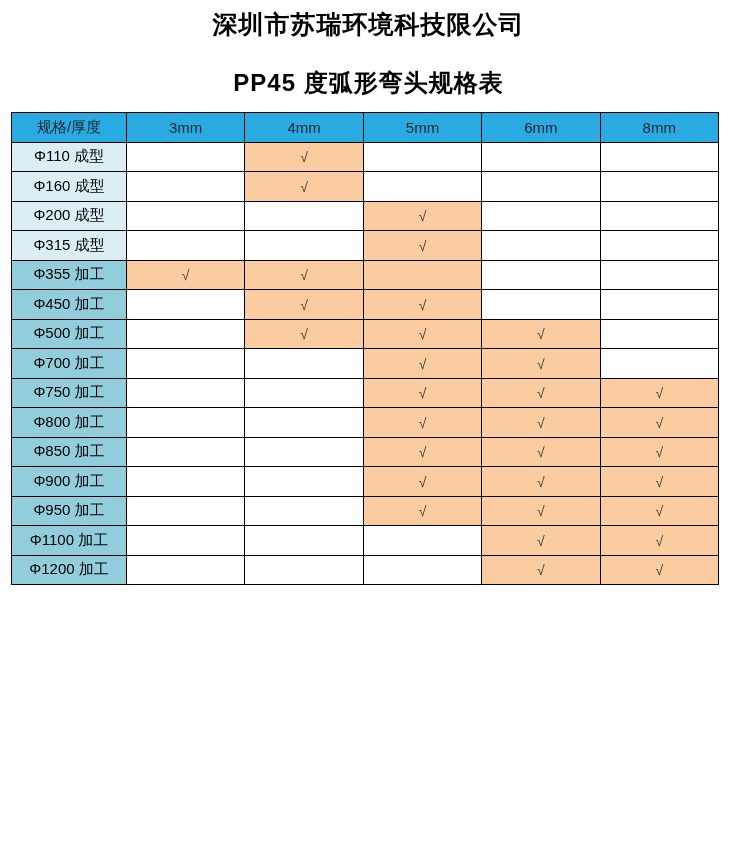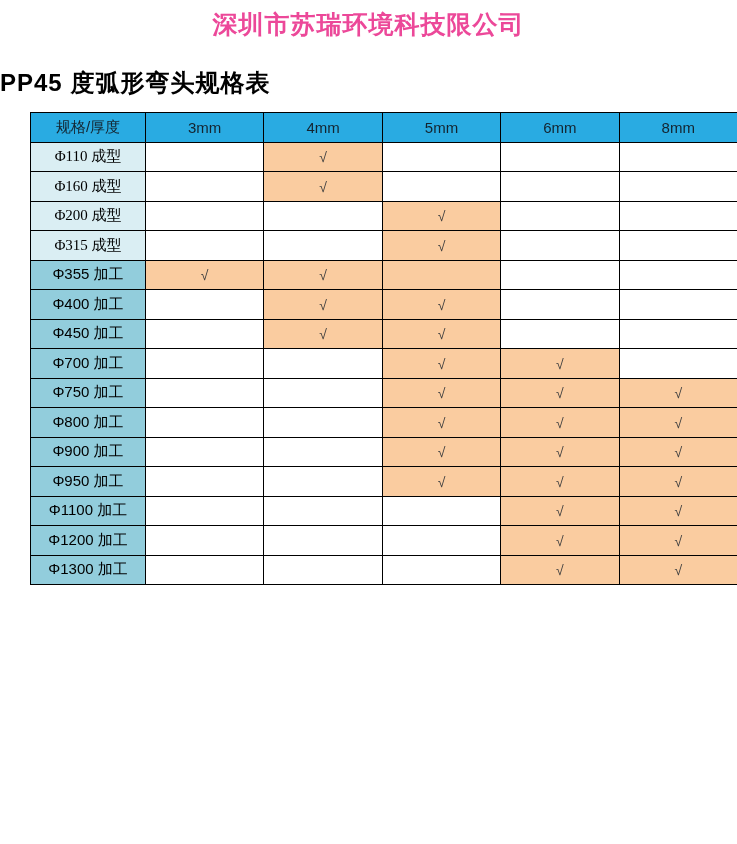--- a/index.html
+++ b/index.html
@@ -9,52 +9,53 @@
     background: var(--page-bg, #ffffff);
     font-family: "Liberation Sans", "DejaVu Sans", sans-serif;
     overflow: hidden;
   }
   .company-title {
     margin: 8px 0 0;
     text-align: center;
     font-size: 25px;
     font-weight: 700;
     letter-spacing: 1px;
-    color: #ec4899;
+    color: #000000;
   }
   .table-title {
     margin: 26px 0 0;
+    text-align: center;
     font-size: 24px;
     font-weight: 700;
     letter-spacing: 1px;
     color: #000000;
   }
   table.spec {
     border-collapse: collapse;
     table-layout: fixed;
     width: 707px;
-    margin: 13px 0 0 30px;
+    margin: 13px 0 0 11px;
   }
   table.spec th, table.spec td {
     border: 1px solid var(--grid-border, #000);
     height: 29.5px;
     padding: 0;
     text-align: center;
     vertical-align: middle;
     font-weight: 400;
     font-size: 15px;
     overflow: hidden;
     white-space: nowrap;
   }
   tr[data-name="header-row"] th {
     background: var(--header-bg, #29abe2);
     color: var(--header-text, #14242f);
   }
   th[data-name="row-label"] { color: #000000; }
-  th[data-name="row-label"].molded   { background: var(--molded-row-bg, #daeef3); font-family: Liberation Serif, serif; }
+  th[data-name="row-label"].molded   { background: var(--molded-row-bg, #daeef3); }
   th[data-name="row-label"].machined { background: var(--machined-row-bg, #92cddc); }
   td[data-name="spec-cell"] { background: #ffffff; }
   td[data-name="spec-cell"].hl { background: var(--highlight-bg, #facca0); }
   span[data-name="check-mark"] {
     font-size: 14px;
     color: var(--check, #3f3f3f);
   }
 </style>
 </head>
 <body>
@@ -116,36 +117,36 @@
         </tr>
         <tr data-name="table-row">
           <th data-name="row-label" class="machined">Φ355 加工</th>
           <td data-name="spec-cell" class="hl"><span data-name="check-mark">√</span></td>
           <td data-name="spec-cell" class="hl"><span data-name="check-mark">√</span></td>
           <td data-name="spec-cell" class="hl"></td>
           <td data-name="spec-cell"></td>
           <td data-name="spec-cell"></td>
         </tr>
         <tr data-name="table-row">
-          <th data-name="row-label" class="machined">Φ400 加工</th>
-          <td data-name="spec-cell"></td>
-          <td data-name="spec-cell" class="hl"><span data-name="check-mark">√</span></td>
-          <td data-name="spec-cell" class="hl"><span data-name="check-mark">√</span></td>
-          <td data-name="spec-cell"></td>
-          <td data-name="spec-cell"></td>
-        </tr>
-        <tr data-name="table-row">
           <th data-name="row-label" class="machined">Φ450 加工</th>
           <td data-name="spec-cell"></td>
           <td data-name="spec-cell" class="hl"><span data-name="check-mark">√</span></td>
           <td data-name="spec-cell" class="hl"><span data-name="check-mark">√</span></td>
           <td data-name="spec-cell"></td>
           <td data-name="spec-cell"></td>
         </tr>
         <tr data-name="table-row">
+          <th data-name="row-label" class="machined">Φ500 加工</th>
+          <td data-name="spec-cell"></td>
+          <td data-name="spec-cell" class="hl"><span data-name="check-mark">√</span></td>
+          <td data-name="spec-cell" class="hl"><span data-name="check-mark">√</span></td>
+          <td data-name="spec-cell" class="hl"><span data-name="check-mark">√</span></td>
+          <td data-name="spec-cell"></td>
+        </tr>
+        <tr data-name="table-row">
           <th data-name="row-label" class="machined">Φ700 加工</th>
           <td data-name="spec-cell"></td>
           <td data-name="spec-cell"></td>
           <td data-name="spec-cell" class="hl"><span data-name="check-mark">√</span></td>
           <td data-name="spec-cell" class="hl"><span data-name="check-mark">√</span></td>
           <td data-name="spec-cell"></td>
         </tr>
         <tr data-name="table-row">
           <th data-name="row-label" class="machined">Φ750 加工</th>
           <td data-name="spec-cell"></td>
@@ -156,20 +157,28 @@
         </tr>
         <tr data-name="table-row">
           <th data-name="row-label" class="machined">Φ800 加工</th>
           <td data-name="spec-cell"></td>
           <td data-name="spec-cell"></td>
           <td data-name="spec-cell" class="hl"><span data-name="check-mark">√</span></td>
           <td data-name="spec-cell" class="hl"><span data-name="check-mark">√</span></td>
           <td data-name="spec-cell" class="hl"><span data-name="check-mark">√</span></td>
         </tr>
         <tr data-name="table-row">
+          <th data-name="row-label" class="machined">Φ850 加工</th>
+          <td data-name="spec-cell"></td>
+          <td data-name="spec-cell"></td>
+          <td data-name="spec-cell" class="hl"><span data-name="check-mark">√</span></td>
+          <td data-name="spec-cell" class="hl"><span data-name="check-mark">√</span></td>
+          <td data-name="spec-cell" class="hl"><span data-name="check-mark">√</span></td>
+        </tr>
+        <tr data-name="table-row">
           <th data-name="row-label" class="machined">Φ900 加工</th>
           <td data-name="spec-cell"></td>
           <td data-name="spec-cell"></td>
           <td data-name="spec-cell" class="hl"><span data-name="check-mark">√</span></td>
           <td data-name="spec-cell" class="hl"><span data-name="check-mark">√</span></td>
           <td data-name="spec-cell" class="hl"><span data-name="check-mark">√</span></td>
         </tr>
         <tr data-name="table-row">
           <th data-name="row-label" class="machined">Φ950 加工</th>
           <td data-name="spec-cell"></td>
@@ -181,28 +190,20 @@
         <tr data-name="table-row">
           <th data-name="row-label" class="machined">Φ1100 加工</th>
           <td data-name="spec-cell"></td>
           <td data-name="spec-cell"></td>
           <td data-name="spec-cell"></td>
           <td data-name="spec-cell" class="hl"><span data-name="check-mark">√</span></td>
           <td data-name="spec-cell" class="hl"><span data-name="check-mark">√</span></td>
         </tr>
         <tr data-name="table-row">
           <th data-name="row-label" class="machined">Φ1200 加工</th>
-          <td data-name="spec-cell"></td>
-          <td data-name="spec-cell"></td>
-          <td data-name="spec-cell"></td>
-          <td data-name="spec-cell" class="hl"><span data-name="check-mark">√</span></td>
-          <td data-name="spec-cell" class="hl"><span data-name="check-mark">√</span></td>
-        </tr>
-        <tr data-name="table-row">
-          <th data-name="row-label" class="machined">Φ1300 加工</th>
           <td data-name="spec-cell"></td>
           <td data-name="spec-cell"></td>
           <td data-name="spec-cell"></td>
           <td data-name="spec-cell" class="hl"><span data-name="check-mark">√</span></td>
           <td data-name="spec-cell" class="hl"><span data-name="check-mark">√</span></td>
         </tr>
       </tbody>
   </table>
 </div>
 

